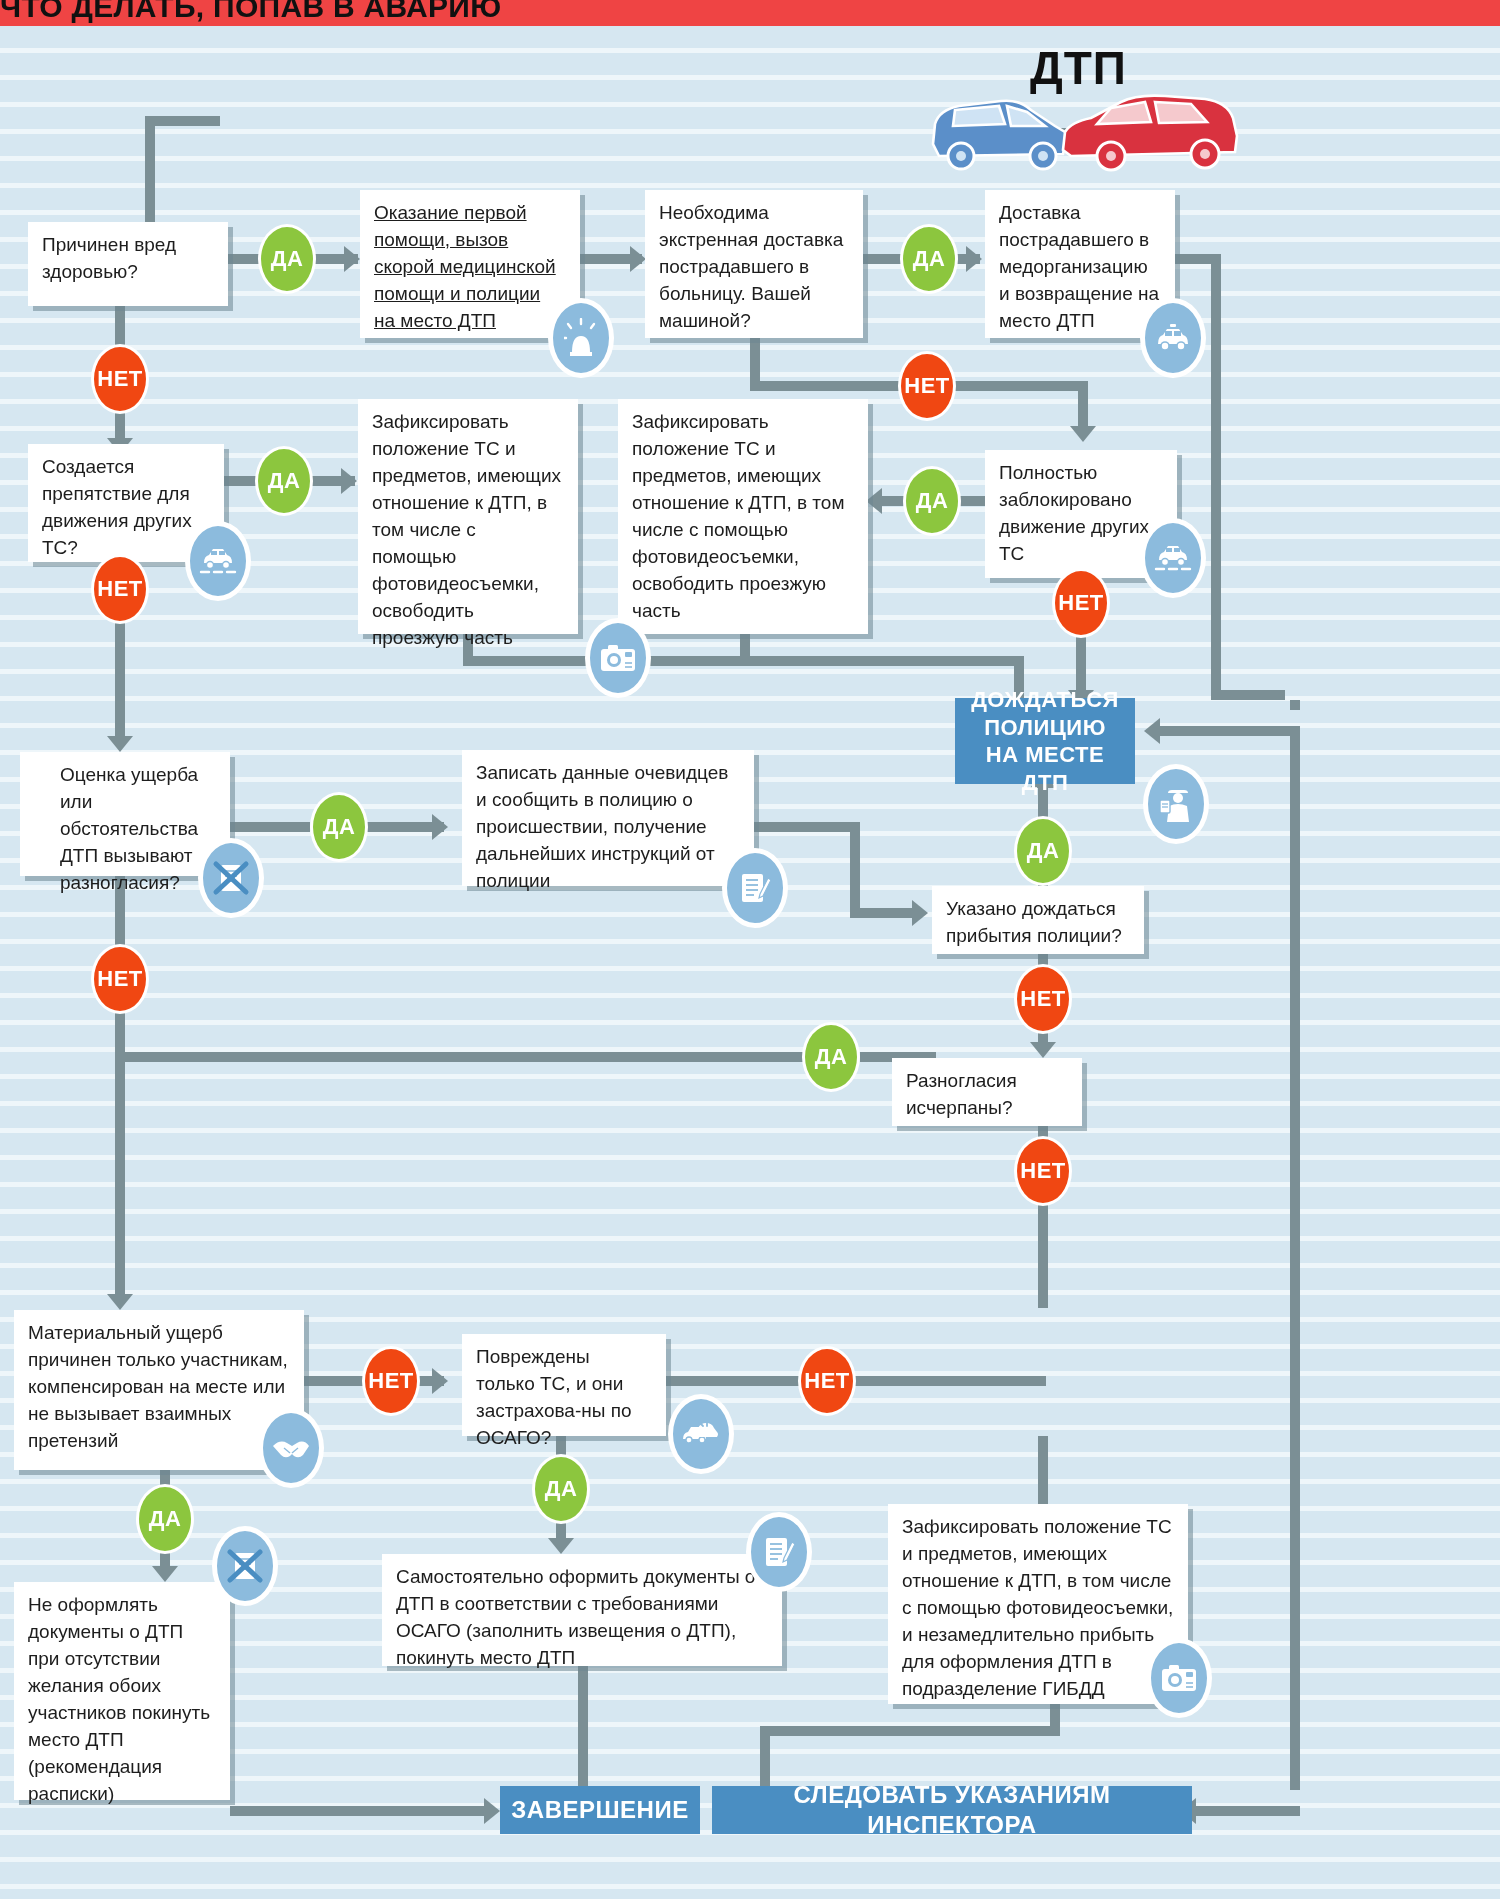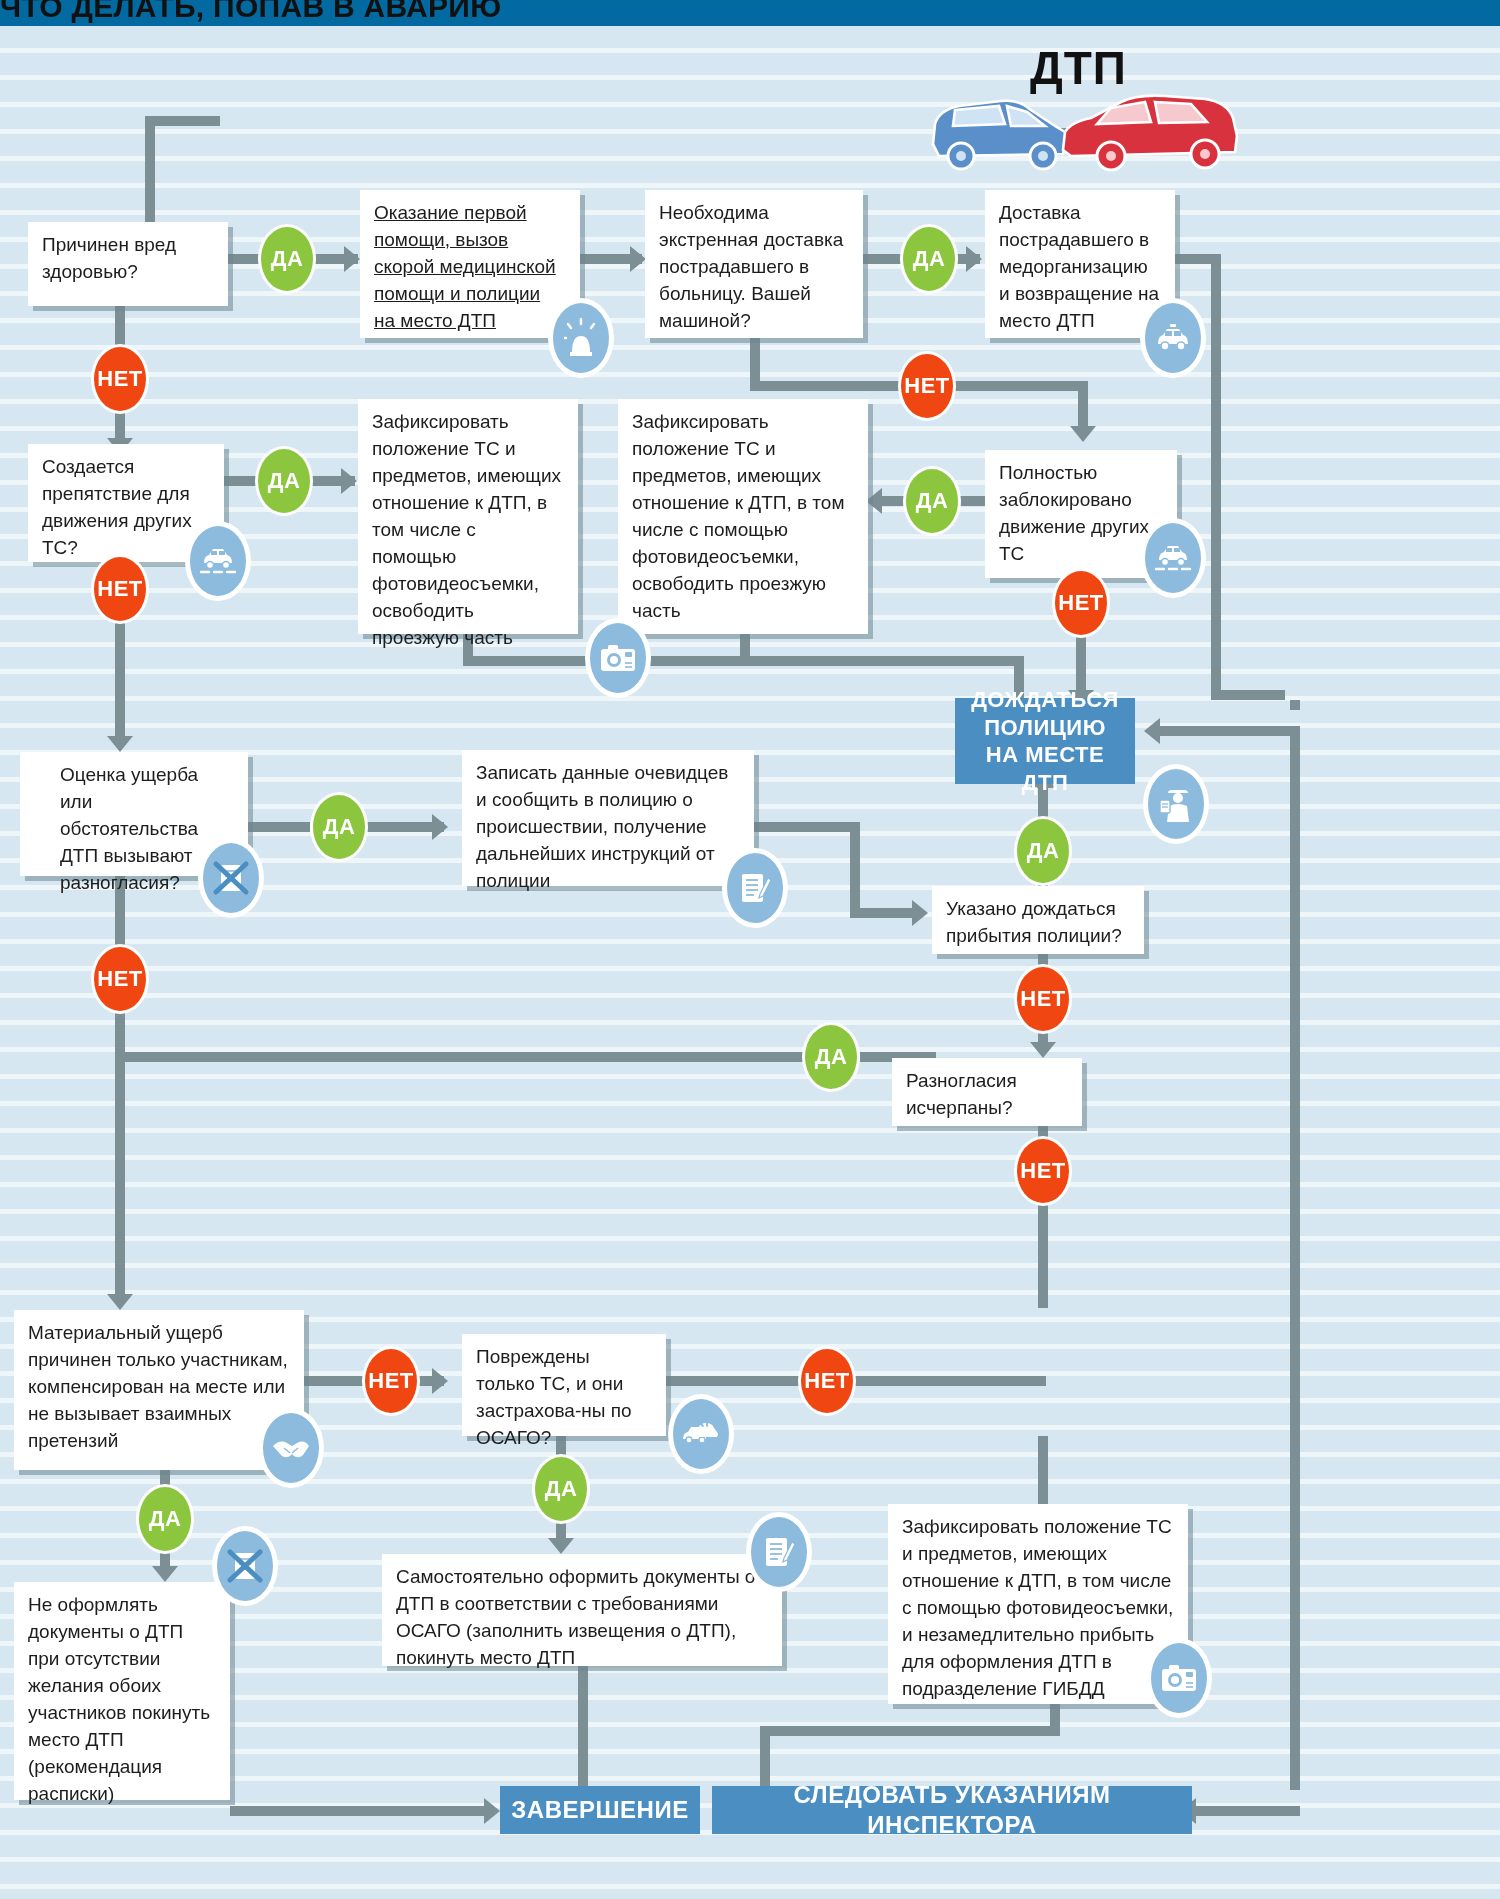--- a/index.html
+++ b/index.html
@@ -10,21 +10,21 @@
   #page{
     position:relative;
     width:1500px;
     height:1899px;
     overflow:hidden;
     background:#ffffff;
   }
   
   #title-band{
     position:absolute; left:0; top:0; width:1500px; height:40px;
-    background:#0369a1;
+    background:#ef4444;
   }
   #page-title{
     position:absolute; left:0; top:-10px;
     font-size:30px; font-weight:bold; letter-spacing:0.3px;
     color:#111111; white-space:nowrap;
   }
   
   #canvas{
     position:absolute; left:0; top:26px; width:1500px; height:1873px;
     background-color:#dceaf2;
@@ -303,21 +303,21 @@
     <div class="conn" style="left:1290px;top:674px;width:10px;height:10px;"></div>
     <div class="conn" style="left:1160px;top:700px;width:140px;height:10px;"></div>
     <div class="conn" style="left:1290px;top:700px;width:10px;height:640px;"></div>
     <div class="arrow left" style="left:1144px;top:692px;"></div>
 
     <div class="conn" style="left:115px;top:536px;width:10px;height:22px;"></div>
     <div class="pill no" style="left:91px;top:528px;">НЕТ</div>
     <div class="conn" style="left:115px;top:594px;width:10px;height:122px;"></div>
     <div class="arrow down" style="left:107px;top:710px;"></div>
 
-    <div class="box" style="left:20px;top:726px;width:228px;height:124px;padding-left:40px;">Оценка ущерба или обстоятельства ДТП вызывают разногласия?</div>
+    <div class="box" style="left:20px;top:726px;width:210px;height:124px;padding-left:40px;">Оценка ущерба или обстоятельства ДТП вызывают разногласия?</div>
 
     <div class="ibadge" style="left:198px;top:812px;width:66px;height:80px;">
       <svg width="40" height="40" viewBox="0 0 40 40">
         <rect x="10" y="7" width="20" height="26" rx="2" fill="#ffffff"></rect>
         <g stroke="#8cbbdd" stroke-width="1.6">
           <line x1="14" y1="13" x2="26" y2="13"></line>
           <line x1="14" y1="18" x2="26" y2="18"></line>
           <line x1="14" y1="23" x2="22" y2="23"></line>
         </g>
         <g stroke="#4a8ec2" stroke-width="5" stroke-linecap="round">

